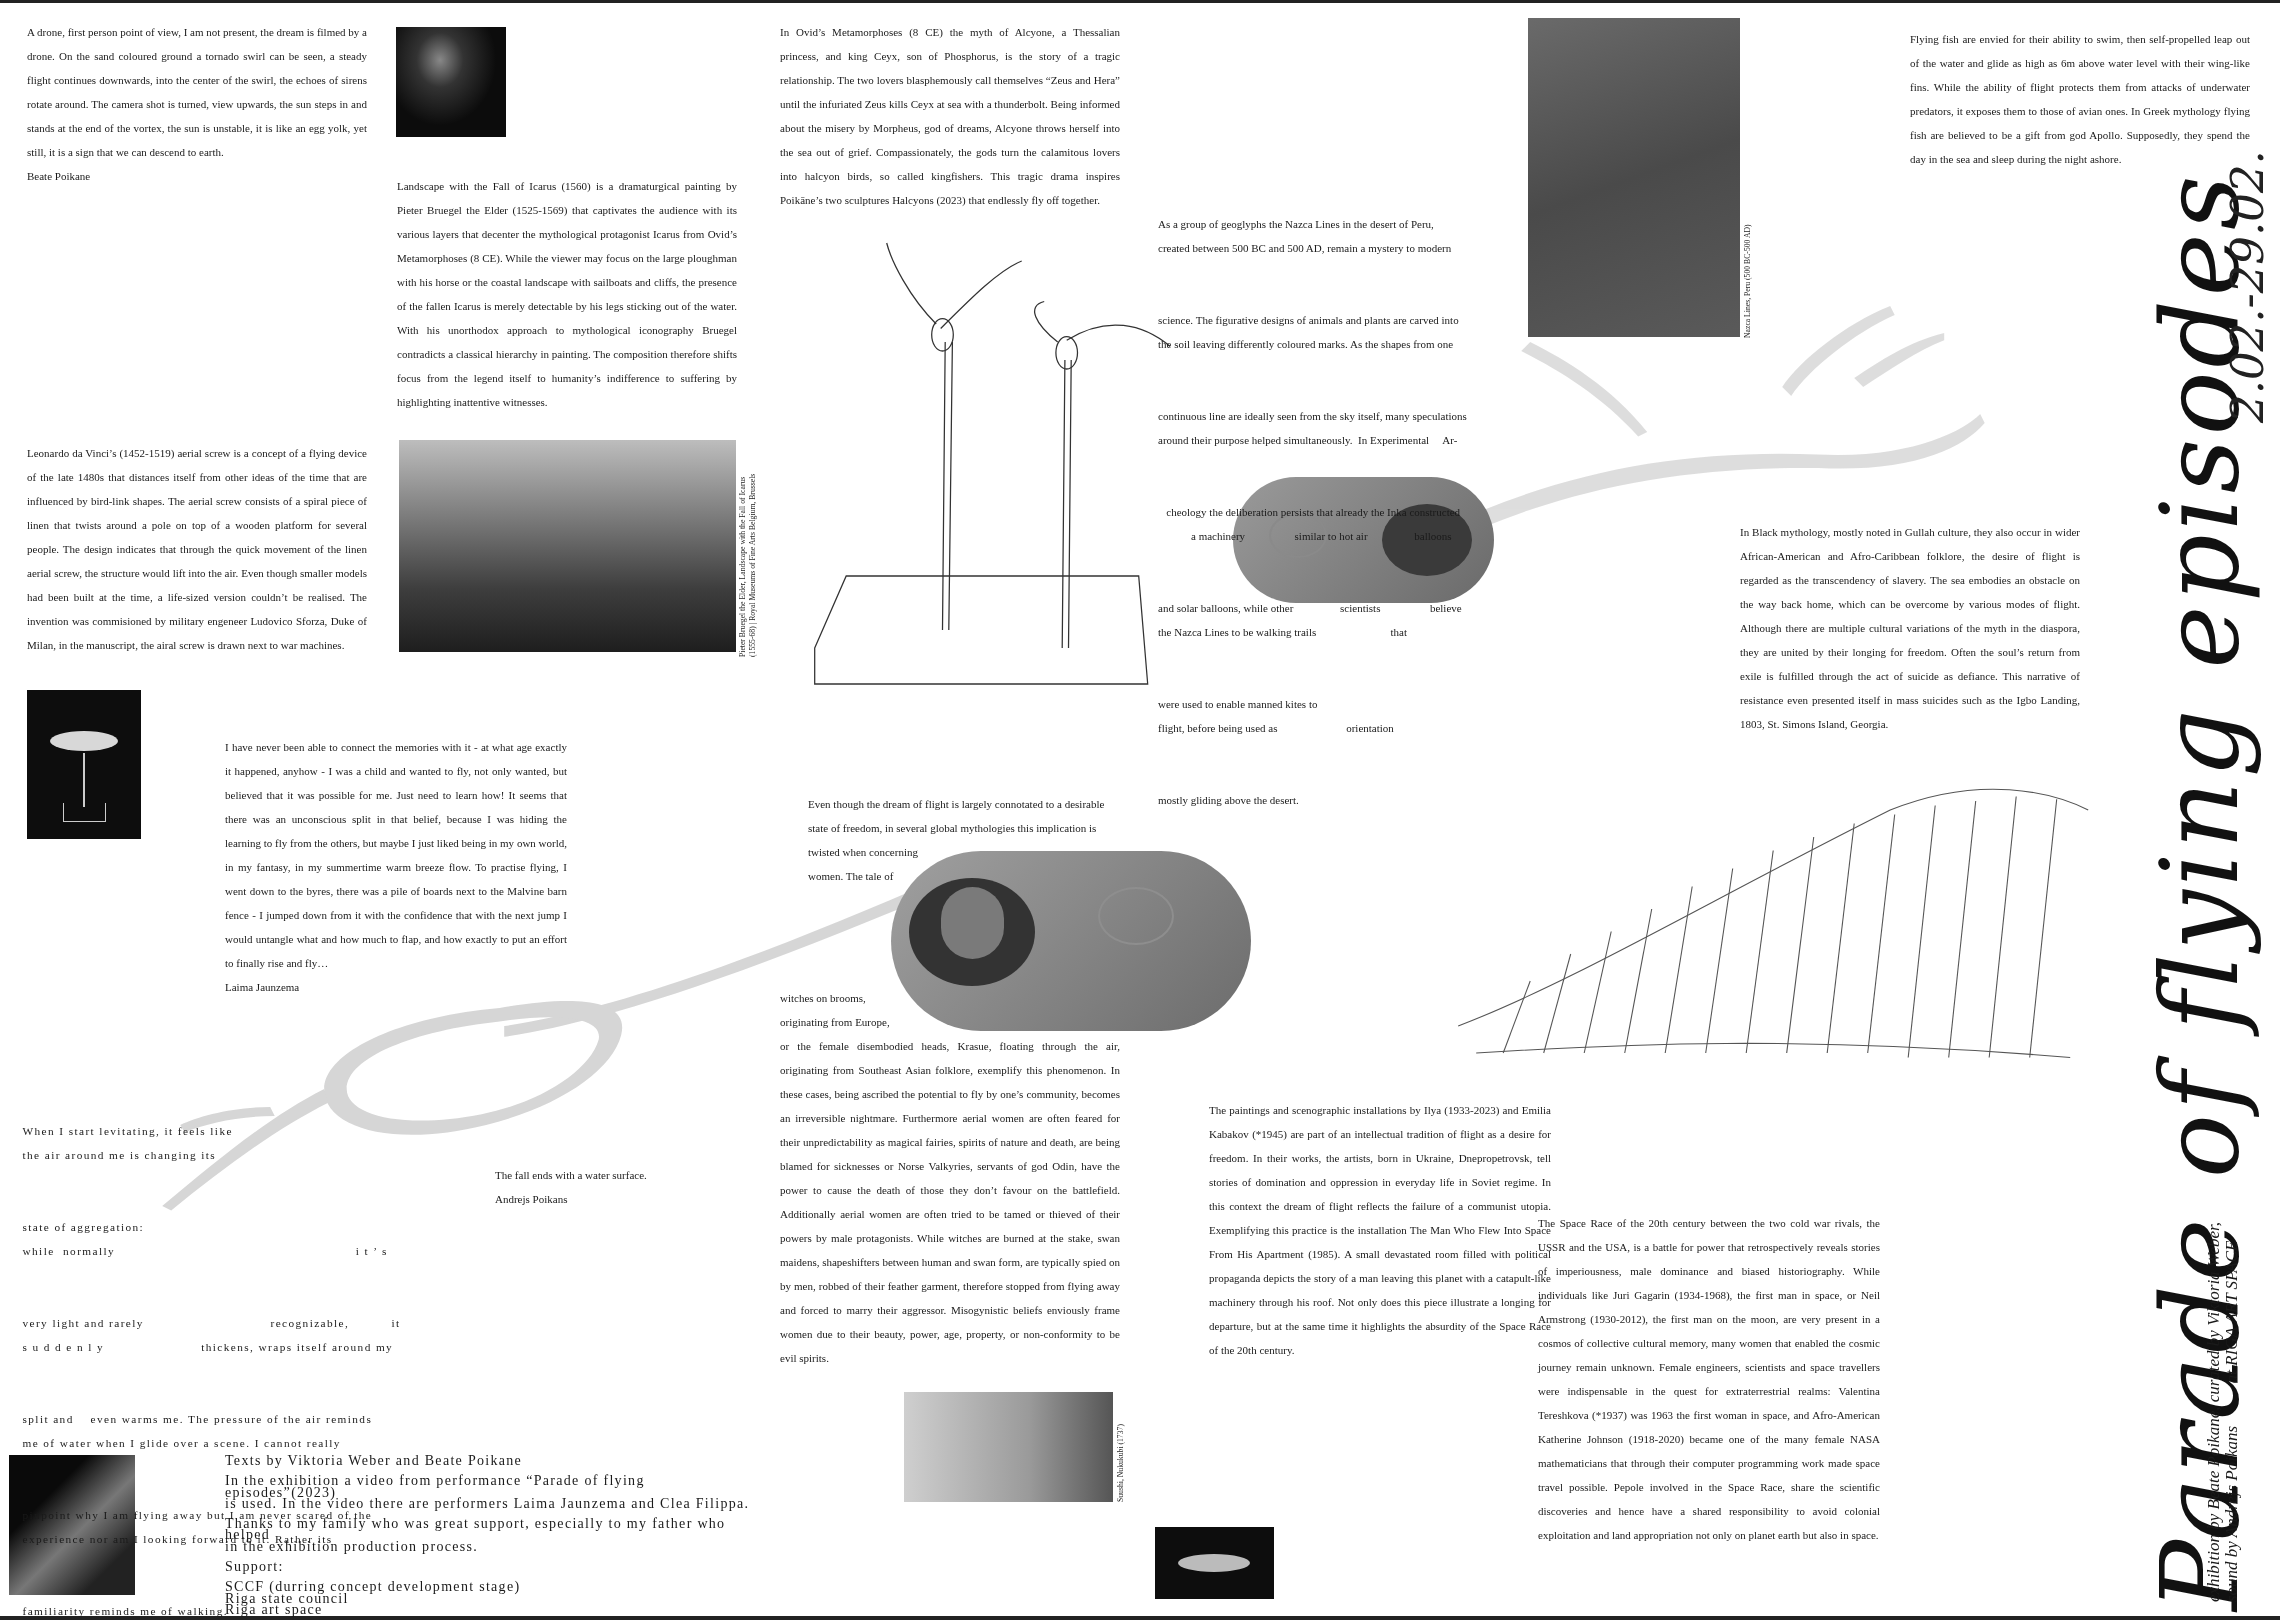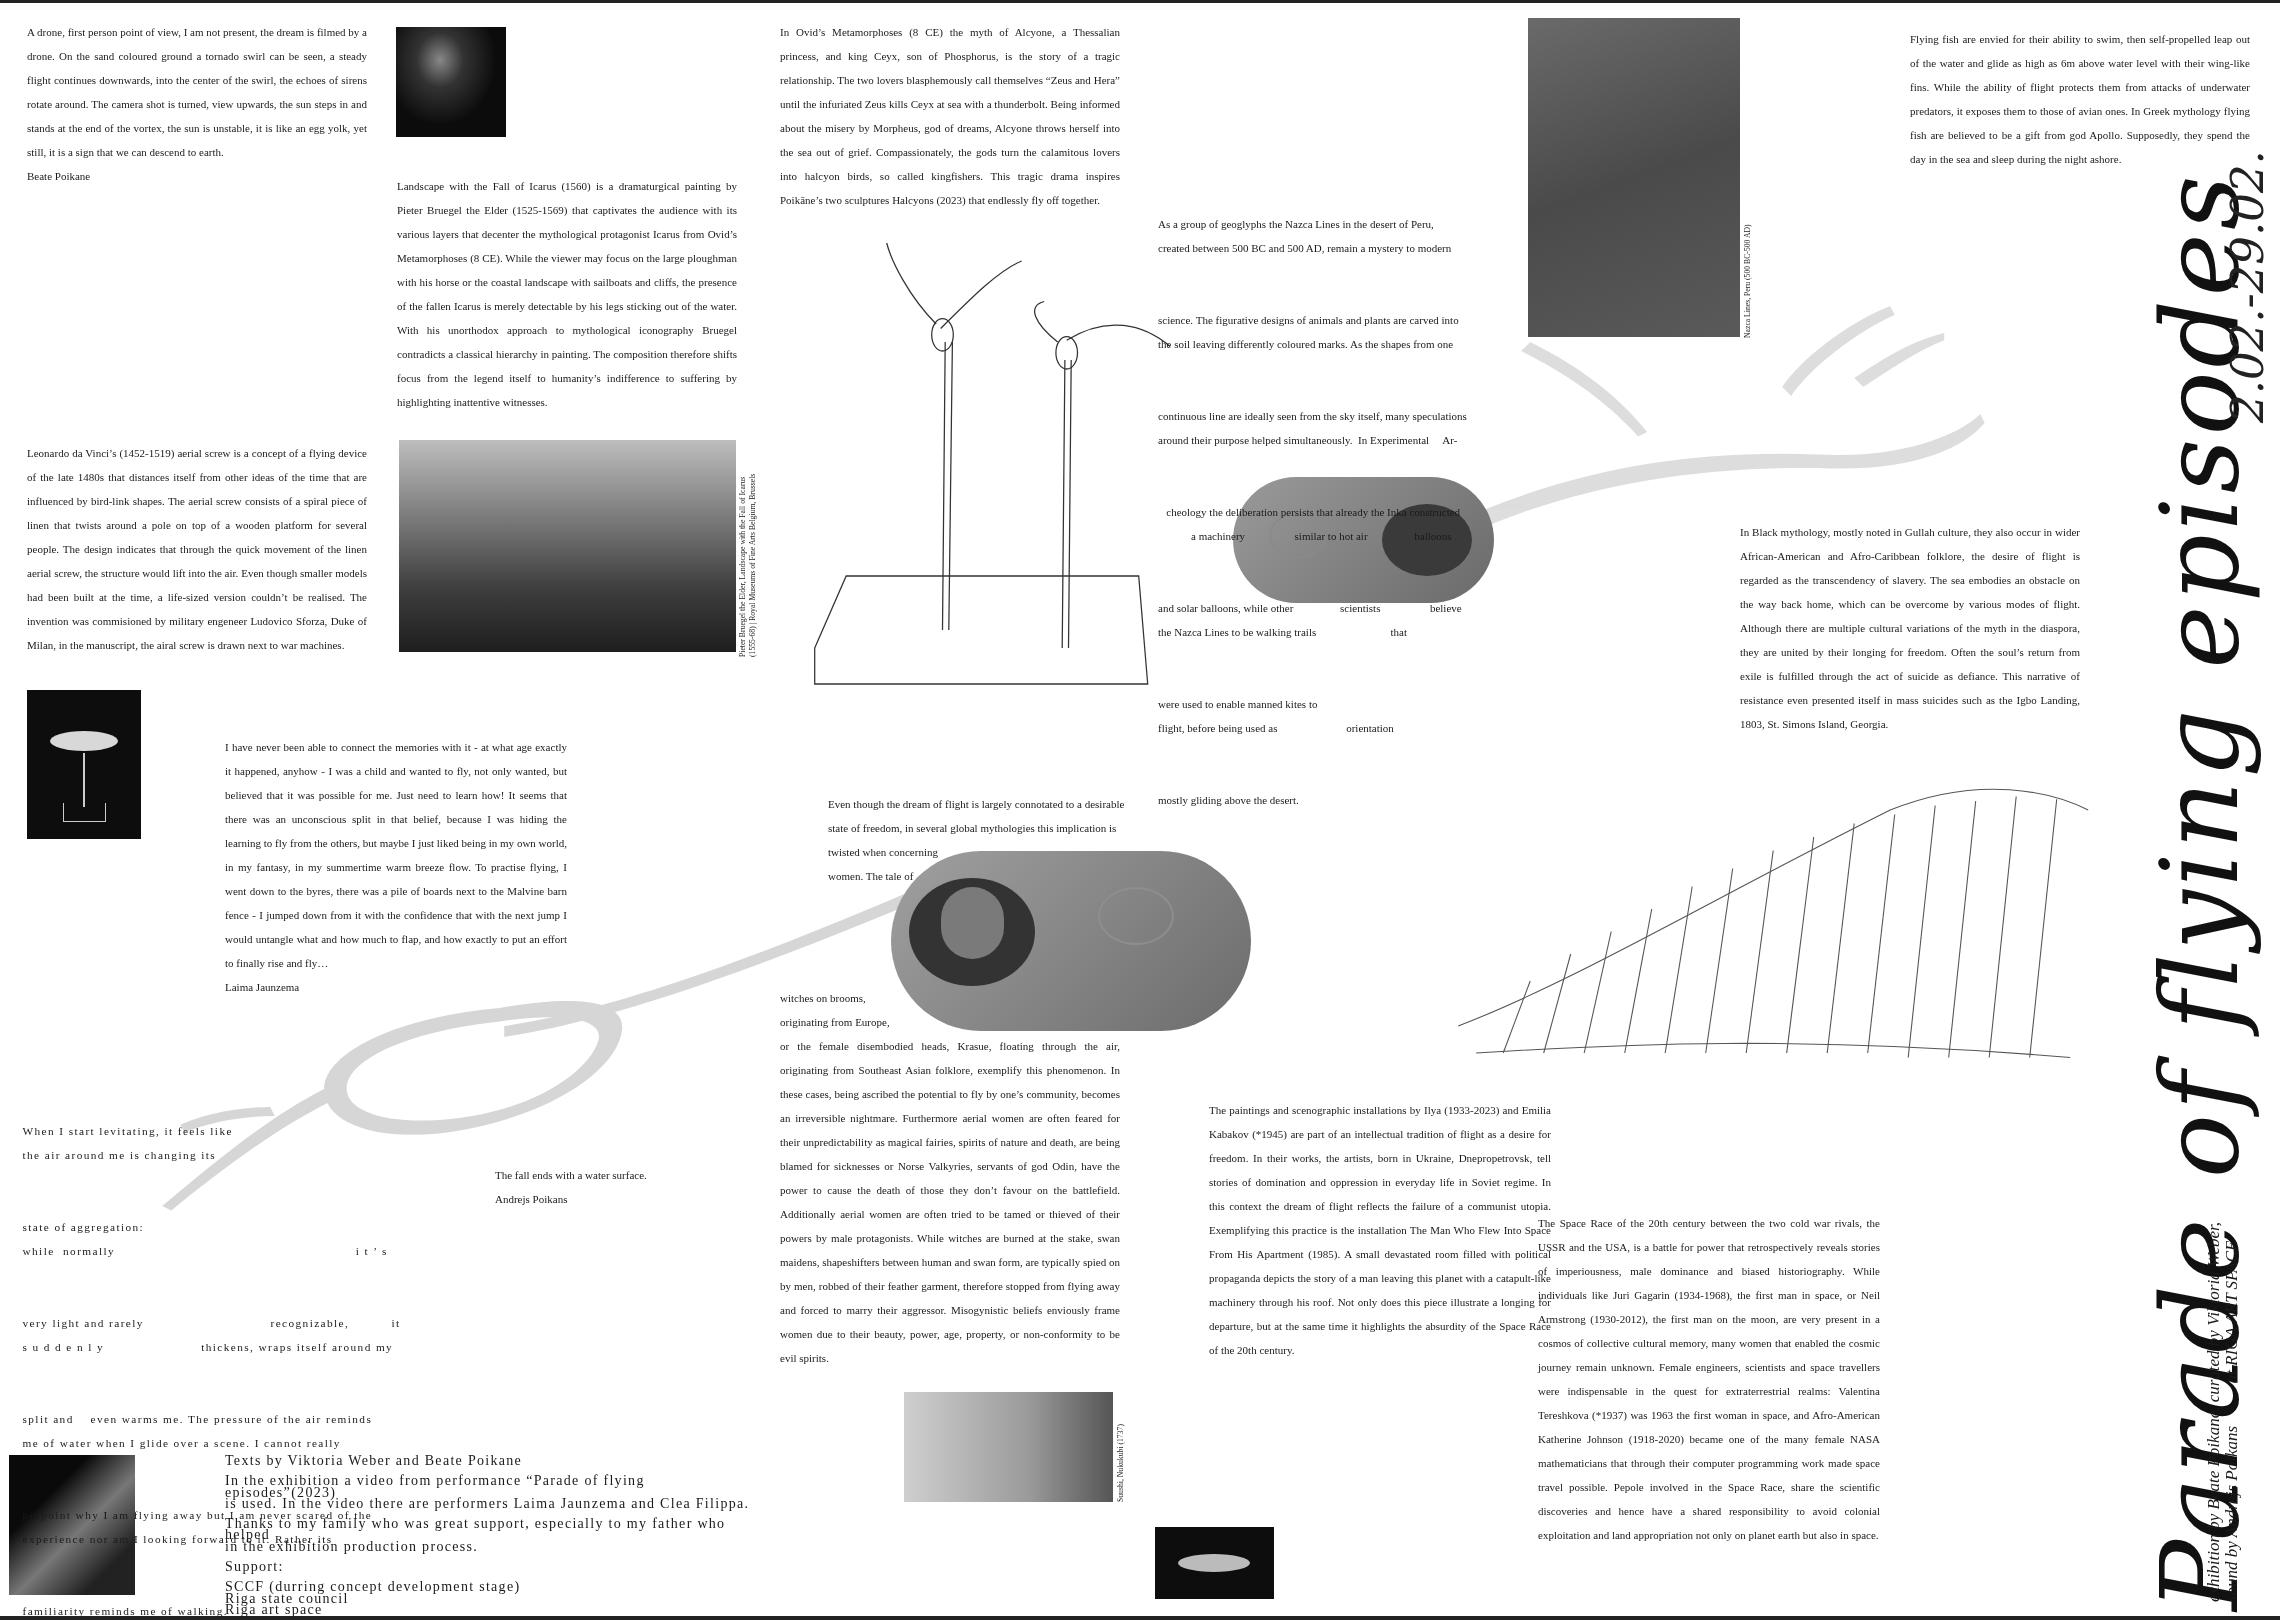--- a/index.html
+++ b/index.html
@@ -154,21 +154,21 @@
 
 <div class="txt" style="left:1740px;top:520px;width:340px;">
   <p>In Black mythology, mostly noted in Gullah culture, they also occur in wider African-American and  Afro-Caribbean folklore, the desire of flight is regarded as the transcendency of slavery. The sea embodies an obstacle on the way back home, which can be overcome by various modes of flight. Although there are multiple cultural variations of the myth in the diaspora, they are united by their longing for freedom. Often the soul’s return from exile is fulfilled through the act of suicide as defiance. This narrative of resistance even presented itself in mass suicides such as the Igbo Landing, 1803,  St. Simons Island, Georgia.</p>
 </div>
 
 <div class="txt" style="left:225px;top:735px;width:342px;">
   <p>I have never been able to connect the memories with it - at what age exactly it happened, anyhow - I was a child and wanted to fly, not only wanted, but believed that it was possible for me. Just need to learn how! It seems that there was an unconscious split in that belief, because I was hiding the learning to fly from the others, but maybe I just liked being in my own world, in my fantasy, in my summertime warm breeze flow. To practise flying, I went down to the byres, there was a pile of boards next to the Malvine barn fence - I jumped down from it with the confidence that with the  next jump I would untangle what and how much to flap, and how exactly to put an effort to finally rise and fly…</p>
   <span class="author">Laima Jaunzema</span>
 </div>
 
-<div class="txt" style="left:828px;top:792px;width:342px;text-align:left;">
+<div class="txt" style="left:808px;top:792px;width:342px;text-align:left;">
   <div>Even though the dream of flight is largely connotated to a desirable</div>
     <div>state of freedom, in several global mythologies this implication is</div>
   <div>twisted when concerning</div>
     <div>women.  The  tale  of</div>
 </div>
 <div class="txt" style="left:780px;top:986px;width:180px;text-align:left;">
   <div>witches  on  brooms,</div>
     <div>originating  from  Europe,</div>
 </div>
 <div class="txt" style="left:780px;top:1034px;width:340px;">

